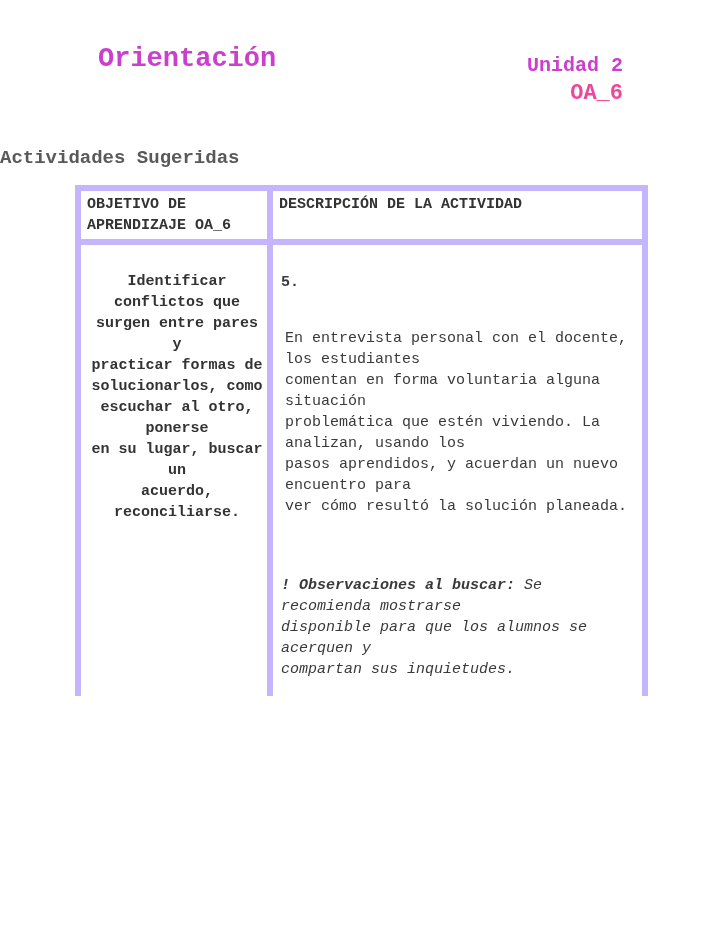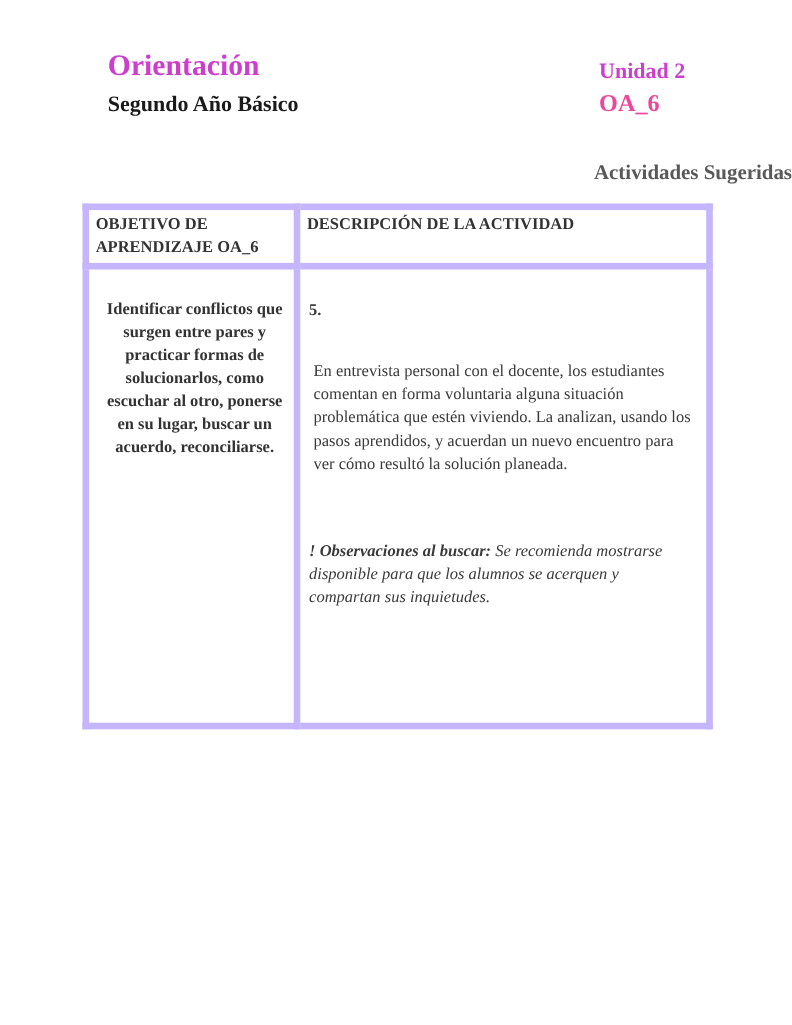--- a/index.html
+++ b/index.html
@@ -2,21 +2,21 @@
 <html><head>
 <meta charset="utf-8">
 <style>
   * { box-sizing: border-box; }
   html, body { margin: 0; padding: 0; background: #ffffff; }
   .page {
     position: relative;
     width: 720px;
     height: 696px;
     background: #ffffff;
-    font-family: Liberation Serif, serif;
+    font-family: Liberation Mono, monospace;
     color: #333333;
     overflow: hidden;
   }
   .doc-header {
     position: absolute;
     top: 44px;
     left: 98px;
     right: 97px;
     display: flex;
     justify-content: space-between;
@@ -29,41 +29,41 @@
     font-weight: bold;
     color: #CC3FCC;
   }
   .grade-subtitle {
     margin-top: 9px;
     font-size: 20px;
     line-height: 23px;
     font-weight: bold;
     color: #1a1a1a;
   }
-  .header-right { padding-top: 10px; }
+  .header-right { text-align: right; padding-top: 10px; }
   .unit-label {
     font-size: 20px;
     line-height: 23px;
     font-weight: bold;
     color: #CC3FCC;
   }
   .oa-label {
     margin-top: 4px;
     font-size: 22px;
     line-height: 25px;
     font-weight: bold;
     color: #ec4899;
   }
   .section-title {
     position: absolute;
     top: 147px;
     left: 0;
     width: 100%;
     margin: 0;
-    text-align: right;
+    text-align: left;
     font-size: 19px;
     line-height: 22px;
     font-weight: bold;
     color: #595959;
   }
   .activities-table {
     position: absolute;
     top: 185px;
     left: 75px;
     width: 573px;
@@ -113,21 +113,20 @@
   .obs-label { font-weight: bold; }
 </style>
 </head>
 <body>
 
 <div class="page">
 
   <header class="doc-header">
     <div class="header-left">
       <h1 class="course-title">Orientación</h1>
-      <div class="grade-subtitle">Segundo Año Básico</div>
     </div>
     <div class="header-right">
       <div class="unit-label">Unidad 2</div>
       <div class="oa-label">OA_6</div>
     </div>
   </header>
 
   <h2 class="section-title">Actividades Sugeridas</h2>
 
   <table class="activities-table">

